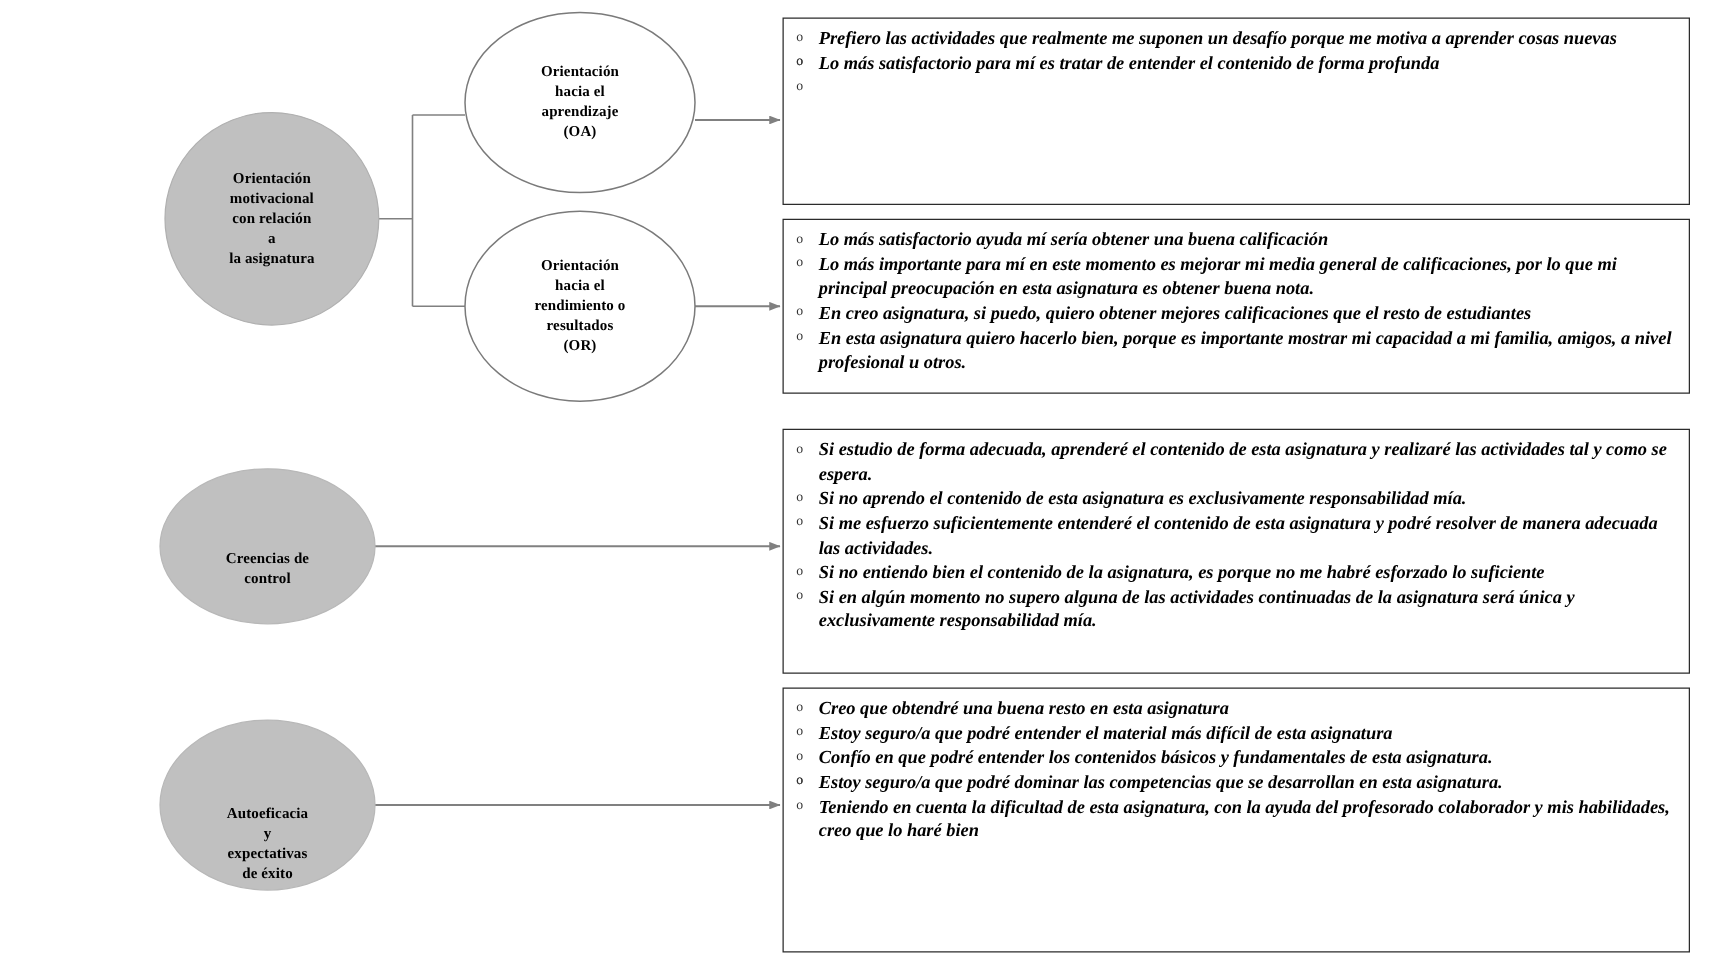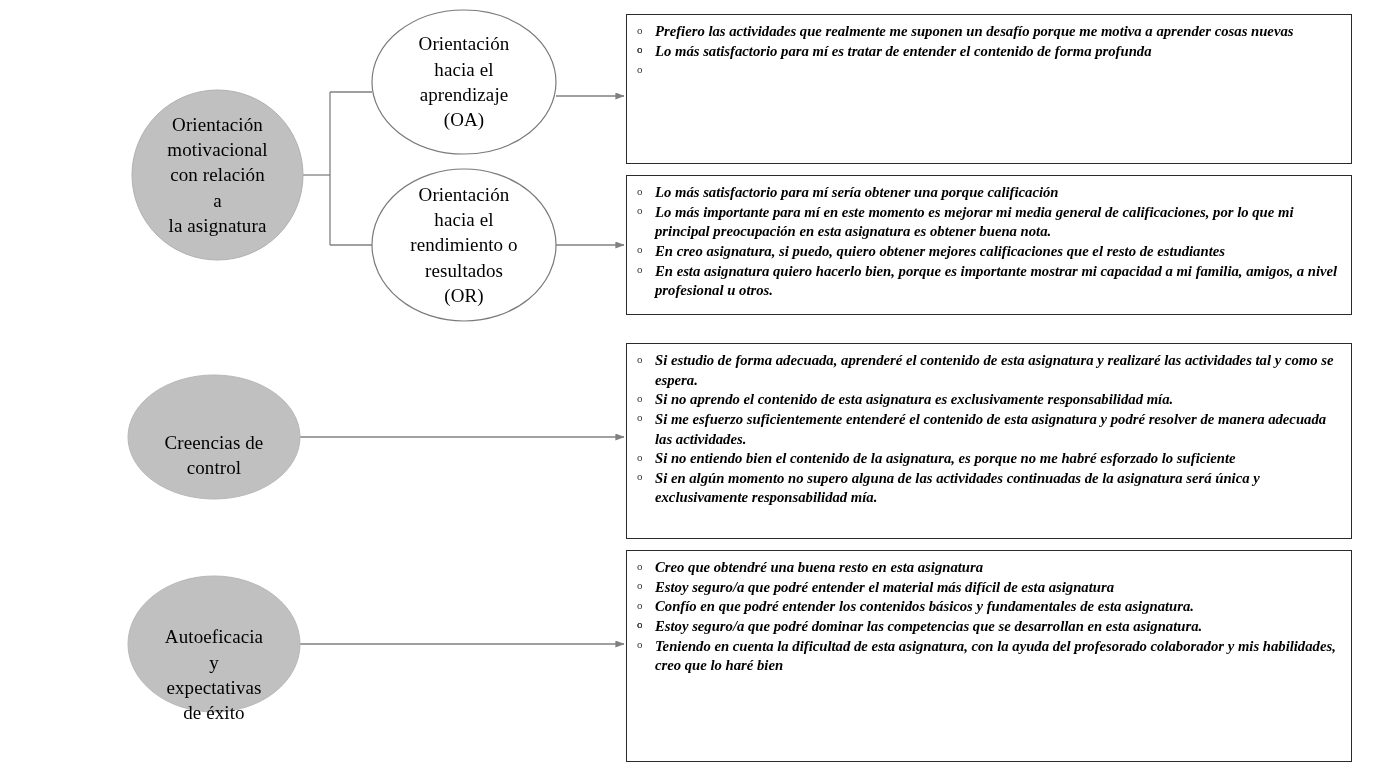--- a/index.html
+++ b/index.html
@@ -10,22 +10,22 @@
     overflow:hidden;
   }
   #canvas{position:relative;width:1388px;height:778px;}
 
   svg.layer{position:absolute;left:0;top:0;width:1388px;height:778px;pointer-events:none;}
 
   .ellipse-label{
     position:absolute;
     display:flex;align-items:center;justify-content:center;
     text-align:center;
-    font-weight:normal;
-    font-size:19px;
+    font-weight:bold;
+    font-size:12px;
     line-height:1.33;
     letter-spacing:.1px;
     white-space:pre-line;
     z-index:3;
   }
 
   .item-box{
     position:absolute;
     box-sizing:border-box;
     background:#ffffff;
@@ -119,21 +119,21 @@
     <ul>
         <li><span class="marker">o</span><span>Prefiero las actividades que realmente me suponen un desafío porque me motiva a aprender cosas nuevas</span></li>
         <li><span class="marker">o</span></li>
         <li><span class="marker">o</span><span>Lo más satisfactorio para mí es tratar de entender el contenido de forma profunda</span></li>
         <li><span class="marker">o</span></li>
       </ul>
   </div>
 
   <div class="item-box" style="left:626px;top:175px;width:726px;height:140px;">
     <ul>
-        <li><span class="marker">o</span><span>Lo más satisfactorio para mí sería obtener una porque calificación</span></li>
+        <li><span class="marker">o</span><span>Lo más satisfactorio ayuda mí sería obtener una buena calificación</span></li>
         <li><span class="marker">o</span><span>Lo más importante para mí en este momento es mejorar mi media general de calificaciones, por lo que mi principal preocupación en esta asignatura es obtener buena nota.</span></li>
         <li><span class="marker">o</span><span>En creo asignatura, si puedo, quiero obtener mejores calificaciones que el resto de estudiantes</span></li>
         <li><span class="marker">o</span><span>En esta asignatura quiero hacerlo bien, porque es importante mostrar mi capacidad a mi familia, amigos, a nivel profesional u otros.</span></li>
       </ul>
   </div>
 
   <div class="item-box" style="left:626px;top:343px;width:726px;height:196px;">
     <ul>
         <li><span class="marker">o</span><span>Si estudio de forma adecuada, aprenderé el contenido de esta asignatura y realizaré las actividades tal y como se espera.</span></li>
         <li><span class="marker">o</span><span>Si no aprendo el contenido de esta asignatura es exclusivamente responsabilidad mía.</span></li>

